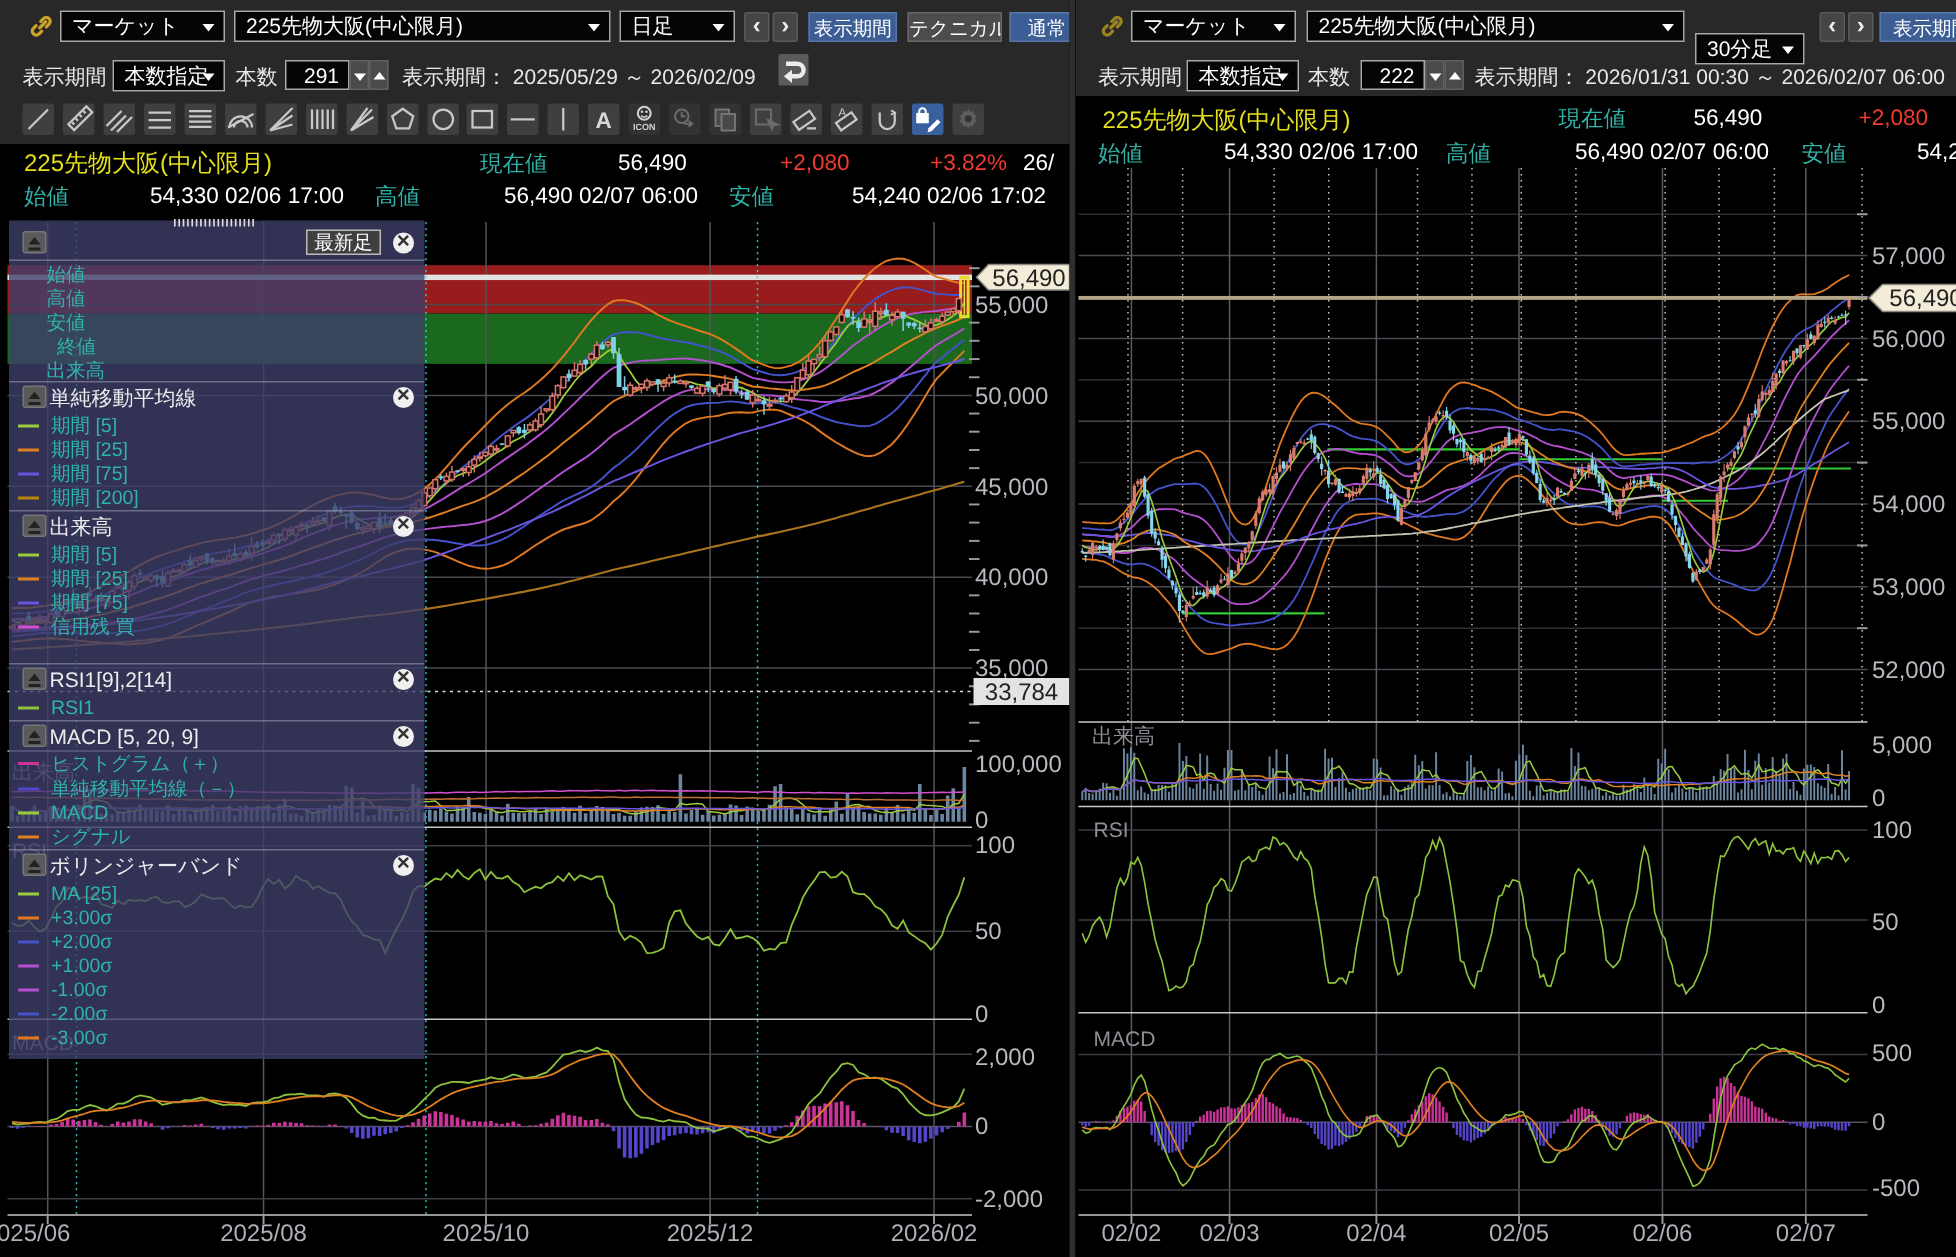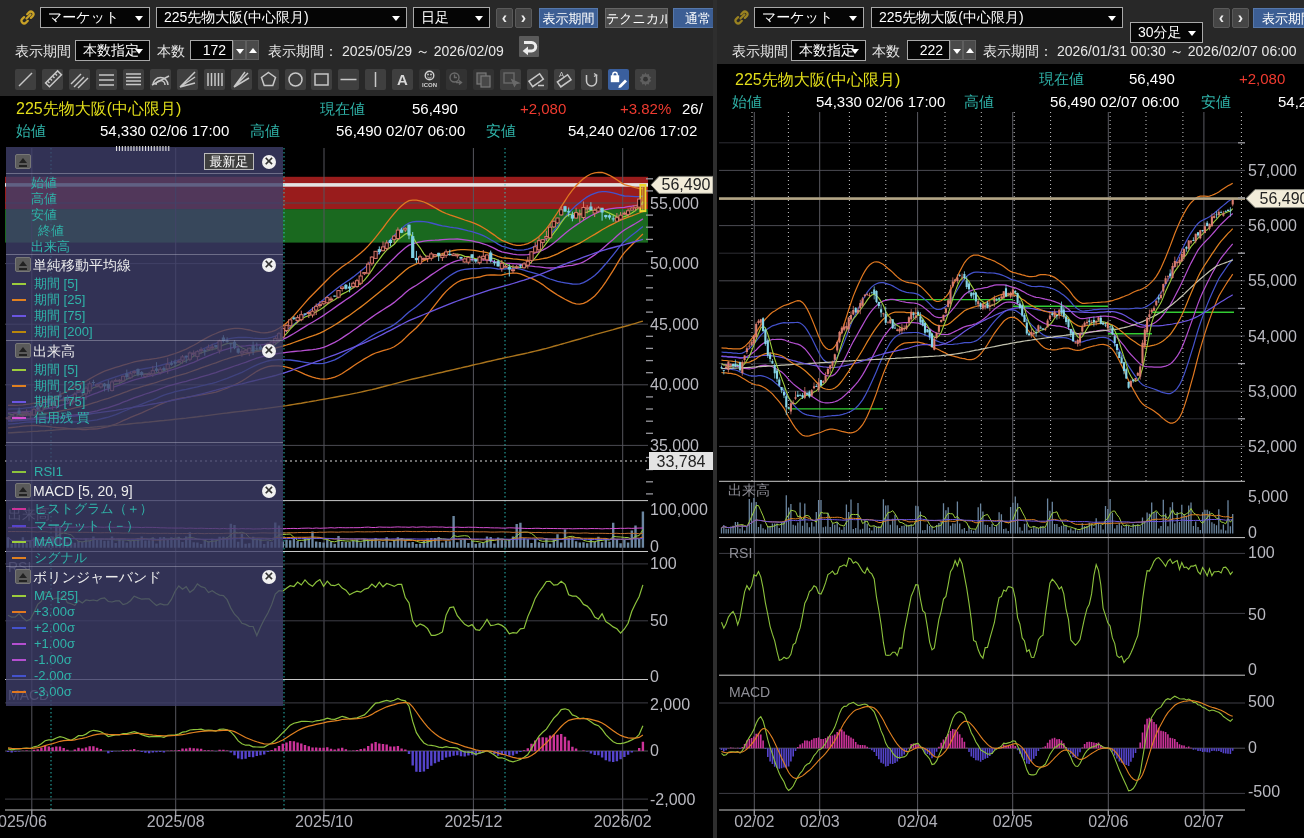--- a/index.html
+++ b/index.html
@@ -52,21 +52,21 @@
     <div class="dd" style="left:156px;top:7px;width:251px">225先物大阪(中心限月)<span class="ar"></span></div>
     <div class="dd" style="left:413px;top:7px;width:77px">日足<span class="ar"></span></div>
     <div class="navb" style="left:496px;top:8px">‹</div>
     <div class="navb" style="left:515px;top:8px">›</div>
     <div class="btn bblue" style="left:539px;top:8px;width:59px">表示期間</div>
     <div class="btn bgray" style="left:605px;top:8px;width:63px">テクニカル</div>
     <div class="btn bblue" style="left:673px;top:8px;width:56px;text-align:left;padding-left:11px">通常</div>
     <div class="lbl" style="left:15px;top:43px">表示期間</div>
     <div class="dd" style="left:75px;top:40px;width:75px">本数指定<span class="ar"></span></div>
     <div class="lbl" style="left:157px;top:43px">本数</div>
-    <div class="numin" style="left:190px;top:40px;width:43px">172</div>
+    <div class="numin" style="left:190px;top:40px;width:43px">291</div>
     <div class="spin" style="left:233px;top:40px">
       <i style="border-top:5px solid #fff;top:8px"></i>
     </div>
     <div class="spin" style="left:246px;top:40px">
       <i style="border-bottom:5px solid #fff;top:7px"></i>
     </div>
     <div class="lbl" style="left:268px;top:43px">表示期間：  2025/05/29 ～ 2026/02/09</div>
     <div class="abs" style="left:519px;top:36px;width:20px;height:21px;background:#5a5a5a;border-radius:1px"><svg width="20" height="21" viewBox="0 0 20 21">
         <path d="M5 6.5 h7.5 a4.2 4.2 0 0 1 0 8.4 H8" stroke="#ececec" stroke-width="3" fill="none"></path>
         <path d="M9 10.5 L9 19.3 L3.6 14.9 Z" fill="#ececec"></path>
@@ -563,37 +563,42 @@
     </div>
     <div class="lrow" style="top:247px">
       <span class="sw" style="background:#6a55e0"></span>
       <span class="tx" style="left:28px">期間 [75]</span>
     </div>
     <div class="lrow" style="top:263px">
       <span class="sw" style="background:#d44fd0"></span>
       <span class="tx" style="left:28px">信用残 買</span>
     </div>
     <div class="lsep" style="top:295px"></div>
+    <div class="lrow lhead" style="top:298px">
+      <div class="ebtn" style="top:0"></div>
+      <span class="tx">RSI1[9],2[14]</span>
+      <div class="xbtn"></div>
+    </div>
     <div class="lrow" style="top:317px">
       <span class="sw" style="background:#8cc23c"></span>
       <span class="tx" style="left:28px">RSI1</span>
     </div>
     <div class="lsep" style="top:333px"></div>
     <div class="lrow lhead" style="top:336px">
       <div class="ebtn" style="top:0"></div>
       <span class="tx">MACD [5, 20, 9]</span>
       <div class="xbtn"></div>
     </div>
     <div class="lrow" style="top:354px">
       <span class="sw" style="background:#cc3399"></span>
       <span class="tx" style="left:28px">ヒストグラム（＋）</span>
     </div>
     <div class="lrow" style="top:371px">
       <span class="sw" style="background:#5544cc"></span>
-      <span class="tx" style="left:28px">マーケット（－）</span>
+      <span class="tx" style="left:28px">単純移動平均線（－）</span>
     </div>
     <div class="lrow" style="top:387px">
       <span class="sw" style="background:#9ccc3c"></span>
       <span class="tx" style="left:28px">MACD</span>
     </div>
     <div class="lrow" style="top:403px">
       <span class="sw" style="background:#e08020"></span>
       <span class="tx" style="left:28px">シグナル</span>
     </div>
     <div class="lsep" style="top:419px"></div>

